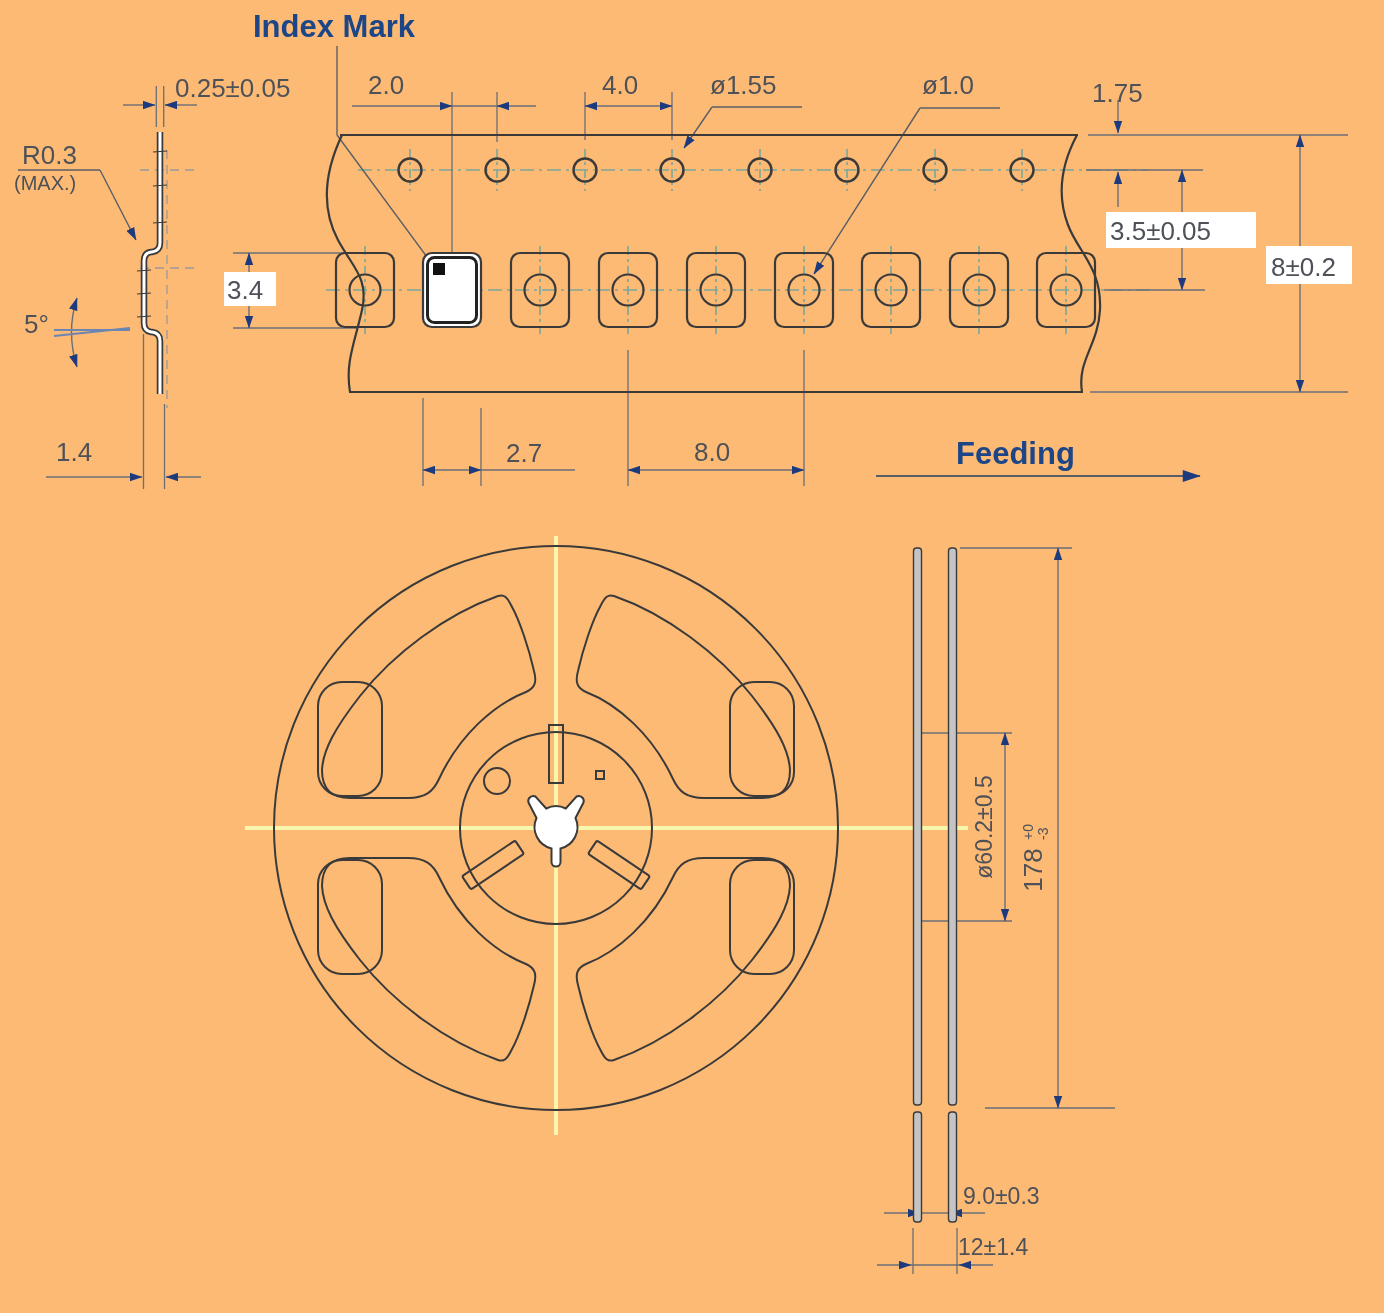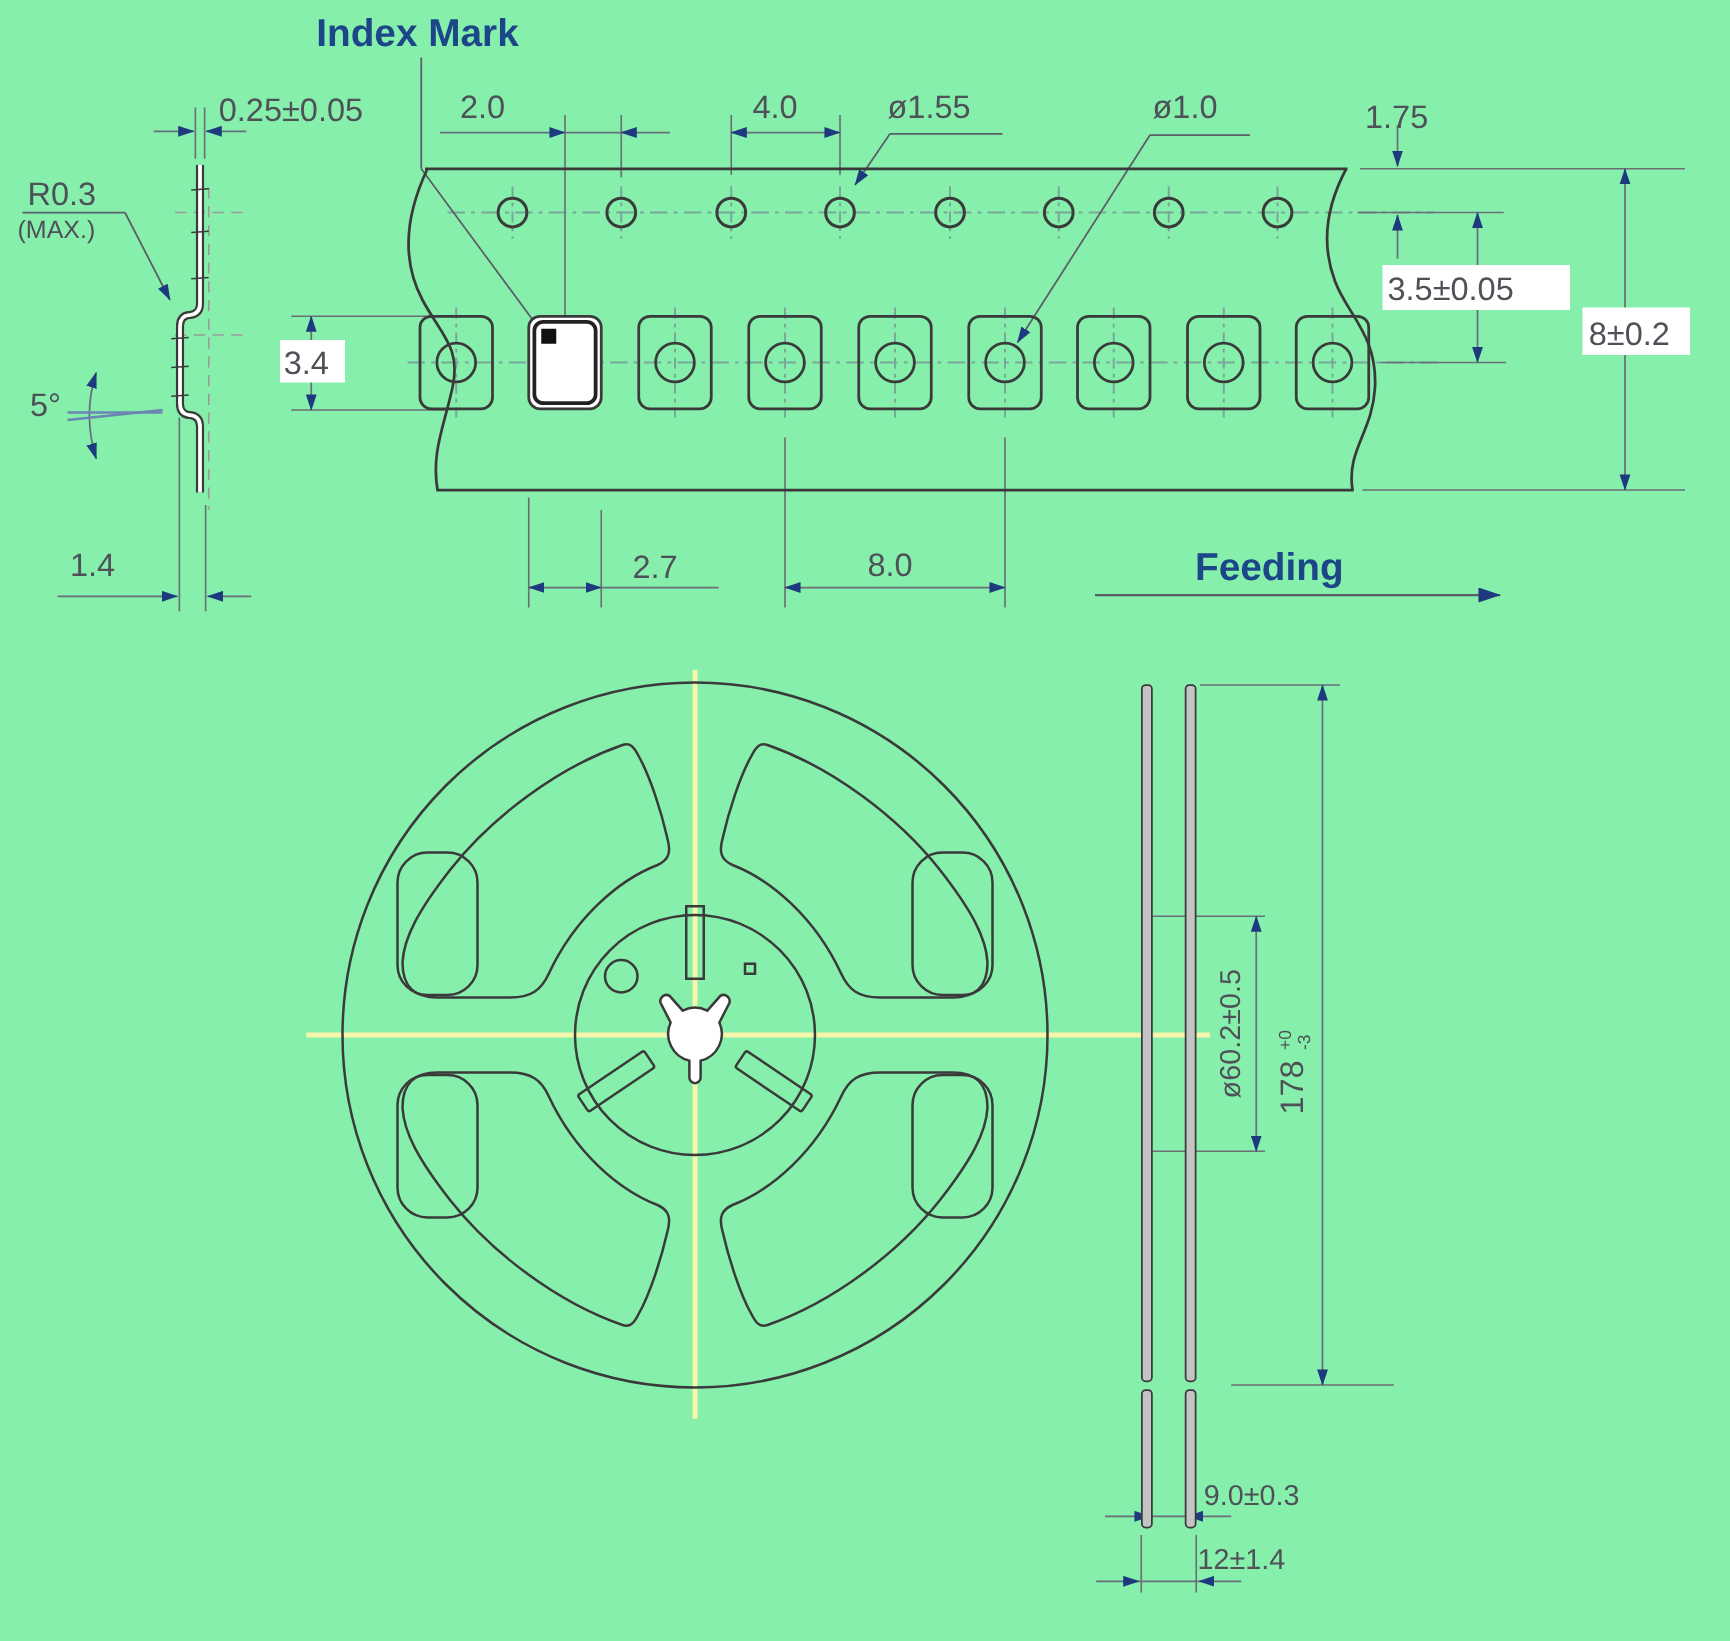--- a/index.html
+++ b/index.html
@@ -1,16 +1,16 @@
 <!DOCTYPE html>
 <html><head>
 <meta charset="utf-8">
 <style>
   html,body{margin:0;padding:0;background:#ffffff;}
-  .stage{position:relative;width:1384px;height:1313px;background:#86efac;overflow:hidden;
+  .stage{position:relative;width:1384px;height:1313px;background:#fdba74;overflow:hidden;
          font-family:"Liberation Sans", sans-serif;}
   svg text{font-family:"Liberation Sans", sans-serif;}
   .dim-t{font-size:26px;fill:#4e5158;}
   .dim-s{font-size:23px;fill:#4e5158;}
   .dim-xs{font-size:20px;fill:#4e5158;}
   .tol-t{font-size:14px;fill:#4e5158;}
   .label-t{font-size:31px;fill:#1c4687;font-weight:600;}
 </style>
 </head>
 <body>

